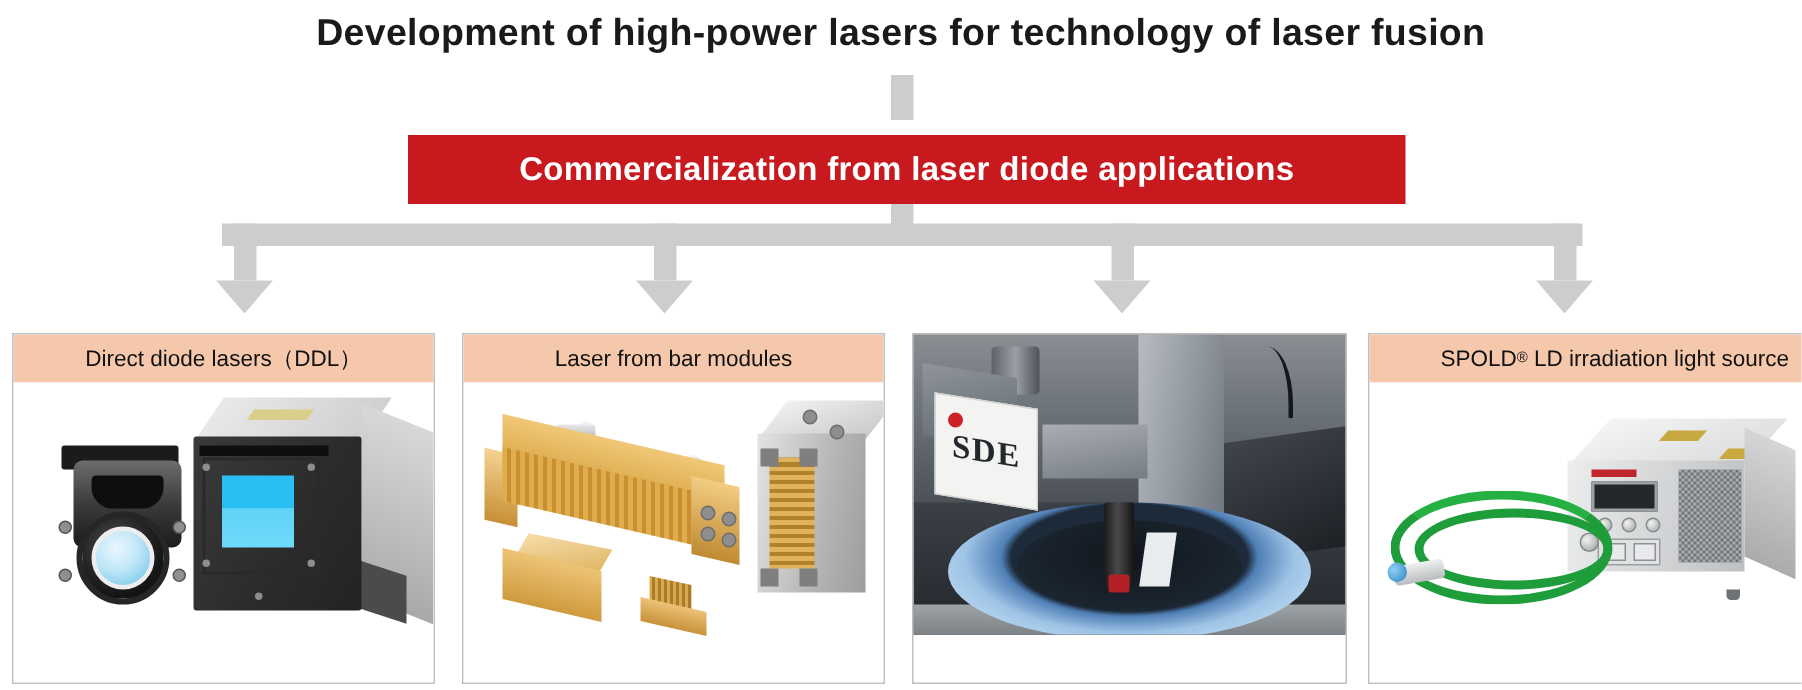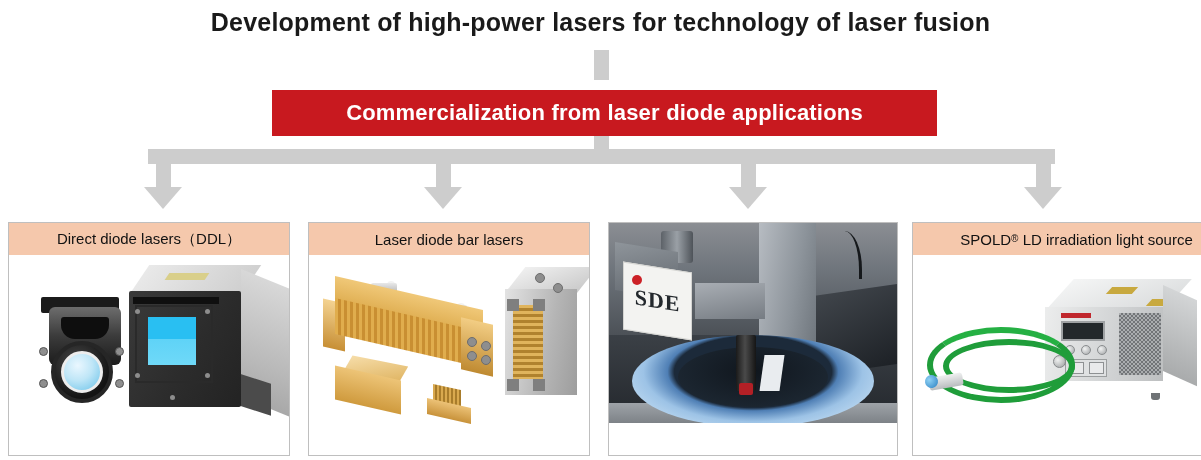--- a/index.html
+++ b/index.html
@@ -597,21 +597,21 @@
     <div class="lens-glass"></div>
     <div class="lens-bolt" style="left:30px; top:92px;"></div>
     <div class="lens-bolt" style="left:30px; top:124px;"></div>
     <div class="lens-bolt" style="left:106px; top:92px;"></div>
     <div class="lens-bolt" style="left:106px; top:124px;"></div>
   </div>
 </div>
 
 <div class="panel" id="panel-2" style="left:308px; width:282px;">
   <div class="panel-header">
-    <span class="panel-header-label">Laser diode bar lasers</span>
+    <span class="panel-header-label">Laser from bar modules</span>
   </div>
   <div class="panel-body">
     <div class="gold-tube-cap" style="left:76px; top:26px;"></div>
     <div class="gold-tube" style="left:62px; top:28px;"></div>
     <div class="gold-tube-cap" style="left:146px; top:48px;"></div>
     <div class="gold-tube" style="left:132px; top:50px;"></div>
 
     <div class="gold-bar-endL"></div>
     <div class="gold-bar-main"></div>
     <div class="gold-bar-front"></div>

